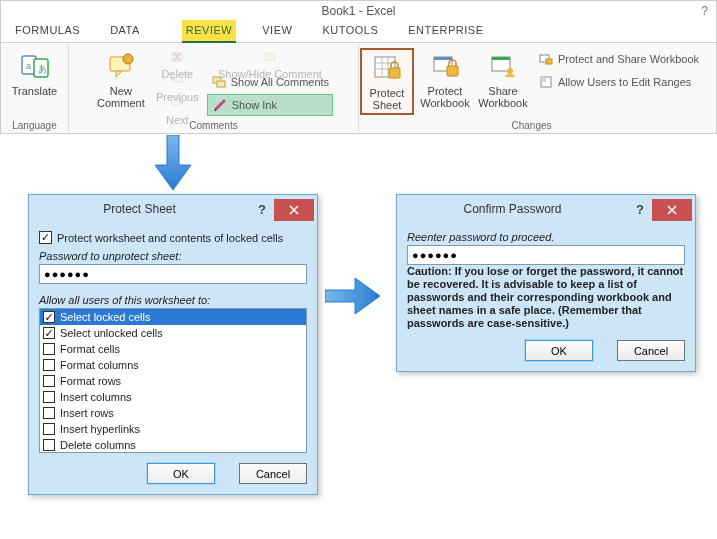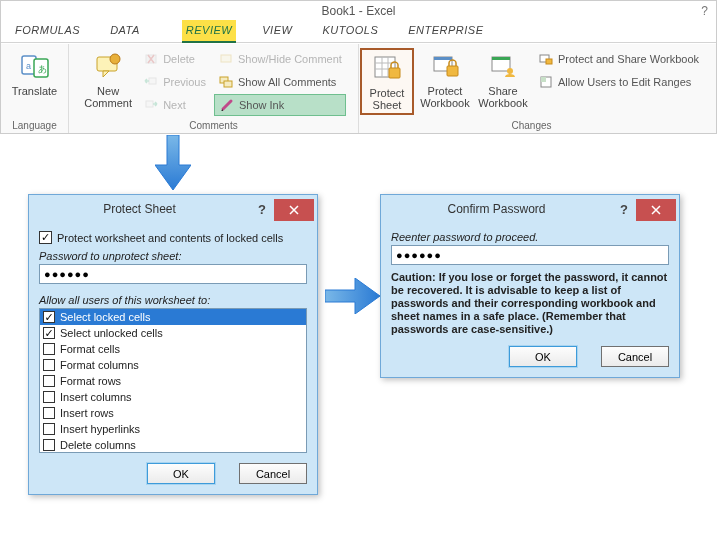--- a/index.html
+++ b/index.html
@@ -2,38 +2,38 @@
 <html><head>
 <meta charset="utf-8">
 <style>
   * { box-sizing: border-box; margin: 0; padding: 0; }
   body { font-family: "Segoe UI", Tahoma, sans-serif; background: #fff; width: 717px; height: 539px; overflow: hidden; font-size: 11px; color: #333; position: relative; }
   
   
   .ribbon-area { border: 1px solid #ccc; background: #fff; }
   .title-row { text-align: center; padding: 3px 0 2px; position: relative; font-size: 12px; color: #555; }
   .help-q { position: absolute; right: 8px; top: 3px; color: #777; cursor: pointer; }
-  .tabs { display: flex; padding-left: 10px; gap: 22px; font-size: 11px; letter-spacing: 0.5px; border-bottom: 1px solid #d4d4d4; font-style: italic; }
+  .tabs { display: flex; padding-left: 10px; gap: 22px; font-size: 11px; letter-spacing: 0.5px; border-bottom: 1px solid #d4d4d4; }
   .tab { padding: 4px 4px 5px; color: #444; cursor: pointer; }
   .tab.active { color: #217346; border-bottom: 2px solid #217346; background: #fde047; margin-bottom: -1px; margin-left: 16px; }
   
   .ribbon-body { display: flex; height: 90px; background: #f9f9f9; border-top: 1px solid #fff; }
   .group { border-right: 1px solid #ddd; display: flex; flex-direction: column; align-items: center; justify-content: space-between; padding: 4px 6px 1px; }
   .group-content { display: flex; align-items: flex-start; gap: 4px; flex: 1; }
   .group-label { font-size: 10px; color: #666; padding: 1px 0; text-align: center; width: 100%; }
   
   .vbtn { display: flex; flex-direction: column; align-items: center; width: 54px; padding: 2px; cursor: pointer; text-align: center; font-size: 11px; line-height: 12px; color: #444; }
   .vbtn .ic { width: 32px; height: 32px; margin-bottom: 3px; display: flex; align-items: center; justify-content: center; }
   .vbtn.highlight { border: 2px solid #a85a2a; background: #fdf8f3; }
   
   .col { display: flex; flex-direction: column; gap: 1px; }
   .hbtn { display: flex; align-items: center; gap: 4px; padding: 2px 4px; color: #555; cursor: pointer; height: 22px; font-size: 11px; white-space: nowrap; }
   .hbtn .sic { width: 16px; height: 16px; display: flex; align-items: center; justify-content: center; }
   .hbtn.showink { background: #b8e0c8; border: 1px solid #6fbf8f; }
-  .hbtn.dim { color: #b5b5b5; }
+  .hbtn.dim { color: #b5b5b5; flex-direction: column; }
   .hbtn.dim .sic svg, .hbtn.dim .sic { opacity: 0.5; }
   
   
   .arrow { position: absolute; }
   .arrow svg { display: block; }
   
   
   .dialog { position: absolute; border: 1px solid #6fa8d8; background: #cde6f7; box-shadow: 2px 2px 6px rgba(0,0,0,0.25); }
   .dlg-titlebar { display: flex; align-items: center; height: 28px; position: relative; background: #cde6f7; }
   .dlg-title { flex: 1; text-align: center; font-size: 12px; color: #333; }
@@ -47,21 +47,21 @@
   .lbl { margin: 6px 0 2px; display: block; font-style: italic; }
   .txt { width: 100%; height: 20px; border: 1px solid #7a9bb5; background: #fff; padding: 2px 4px; font-family: inherit; font-size: 11px; letter-spacing: 1px; }
   .perm-box { border: 1px solid #7a9bb5; background: #fff; height: 145px; overflow-y: auto; margin-top: 2px; }
   .perm-item { display: flex; align-items: center; gap: 5px; padding: 0 3px; height: 16px; font-size: 11px; }
   .perm-item.sel { background: #2a7ad4; color: #fff; }
   .perm-item.sel .chk-box { border-color: #333; }
   .perm-item .chk-box { width: 12px; height: 12px; }
   .btn-row { display: flex; justify-content: flex-end; gap: 24px; margin-top: 10px; }
   .btn { width: 68px; height: 21px; border: 1px solid #707070; background: linear-gradient(#fdfdfd, #ebebeb); font-size: 11px; cursor: pointer; font-family: inherit; }
   .btn.focus { border: 1px solid #3d9bda; box-shadow: 0 0 0 1px #a8d4f0; }
-  .caution { margin-top: 6px; font-size: 11px; line-height: 13px; font-weight: bold; color: #222; }
+  .caution { font-size: 11px; line-height: 13px; font-weight: bold; color: #222; }
 </style>
 </head>
 <body>
 
 <div class="ribbon-area">
   <div class="title-row">
     <span>Book1 - Excel</span>
     <span class="help-q">?</span>
   </div>
   <div class="tabs" id="tabs">
@@ -316,21 +316,21 @@
           <span>Delete columns</span>
         </div>
       </div>
     <div class="btn-row">
       <button class="btn focus">OK</button>
       <button class="btn">Cancel</button>
     </div>
   </div>
 </div>
 
-<div class="dialog" style="left:380px;top:194px;width:300px">
+<div class="dialog" style="left:396px;top:194px;width:300px">
   <div class="dlg-titlebar">
     <div class="dlg-title">Confirm Password</div>
     <div class="dlg-hq">?</div>
     <div class="dlg-close">
         <svg viewBox="0 0 10 10">
           <path d="M1 1 L9 9 M9 1 L1 9" stroke="#fff" stroke-width="1.5"></path>
         </svg>
       </div>
   </div>
   <div class="dlg-body">

